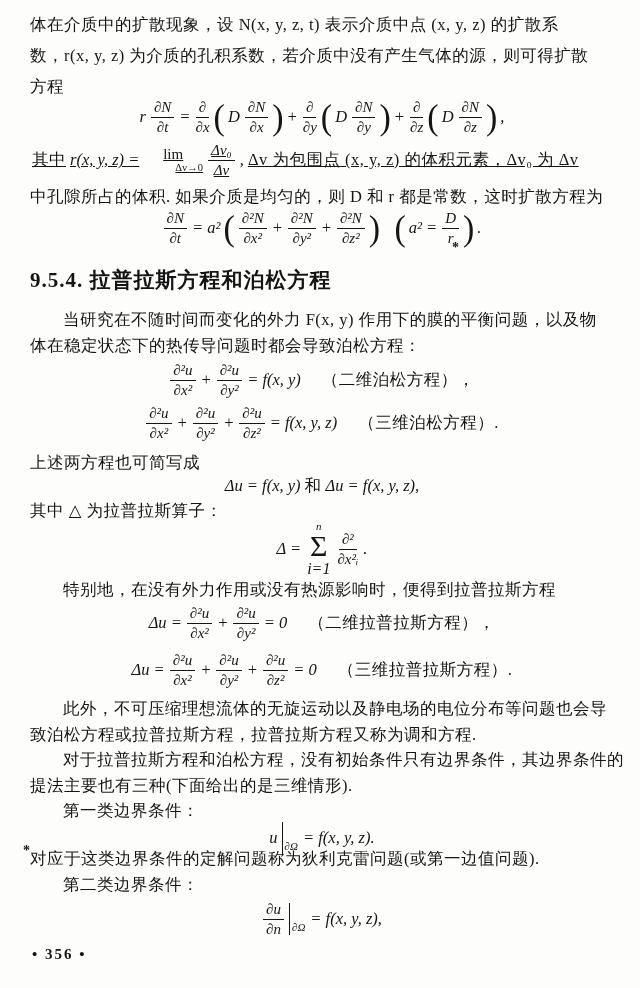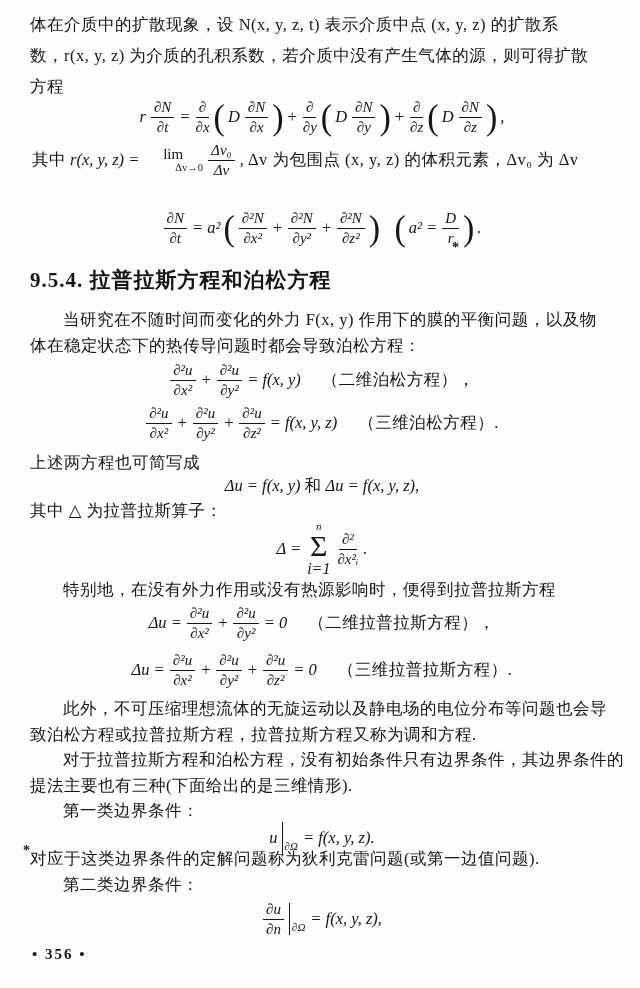--- a/index.html
+++ b/index.html
@@ -21,21 +21,21 @@
   .heading{
     position:absolute;left:30px;right:26px;
     font-size:21px;font-weight:bold;
     letter-spacing:1px;white-space:nowrap;
   }
   .eq{
     position:absolute;left:30px;right:26px;
     display:flex;justify-content:center;align-items:center;
     font-size:16.5px;
   }
-  .eq.left{justify-content:flex-start;}
+  .eq.left{justify-content:flex-start;text-decoration:underline;}
   .mi{font-style:italic;padding:0 2px;white-space:nowrap;}
   .mc{font-style:normal;padding:0 2px;white-space:nowrap;letter-spacing:0.5px;}
   .frac{
     display:inline-flex;flex-direction:column;align-items:center;
     vertical-align:middle;font-style:italic;font-size:15px;
     margin:0 3px;line-height:1;
   }
   .frac .n{border-bottom:1.4px solid #151515;padding:1px 3px 2px 3px;}
   .frac .d{padding-top:2px;}
   .bigp{
@@ -131,20 +131,21 @@
         <span class="bot">Δv→0</span>
       </span>
       <span class="frac">
         <span class="n">Δv₀</span>
         <span class="d">Δv</span>
       </span>
       <span class="mi">,</span>
       <span class="mc"> Δv 为包围点 (x, y, z) 的体积元素，Δv₀ 为 Δv</span>
     </div>
 
+  <div class="line" style="top:186px">中孔隙所占的体积. 如果介质是均匀的，则 D 和 r 都是常数，这时扩散方程为</div>
 
   <div class="eq" style="top:204px;height:48px">
       <span class="frac">
         <span class="n">∂N</span>
         <span class="d">∂t</span>
       </span>
       <span class="mi">= a²</span>
       <span class="bigp">(</span>
       <span class="frac">
         <span class="n">∂²N</span>

